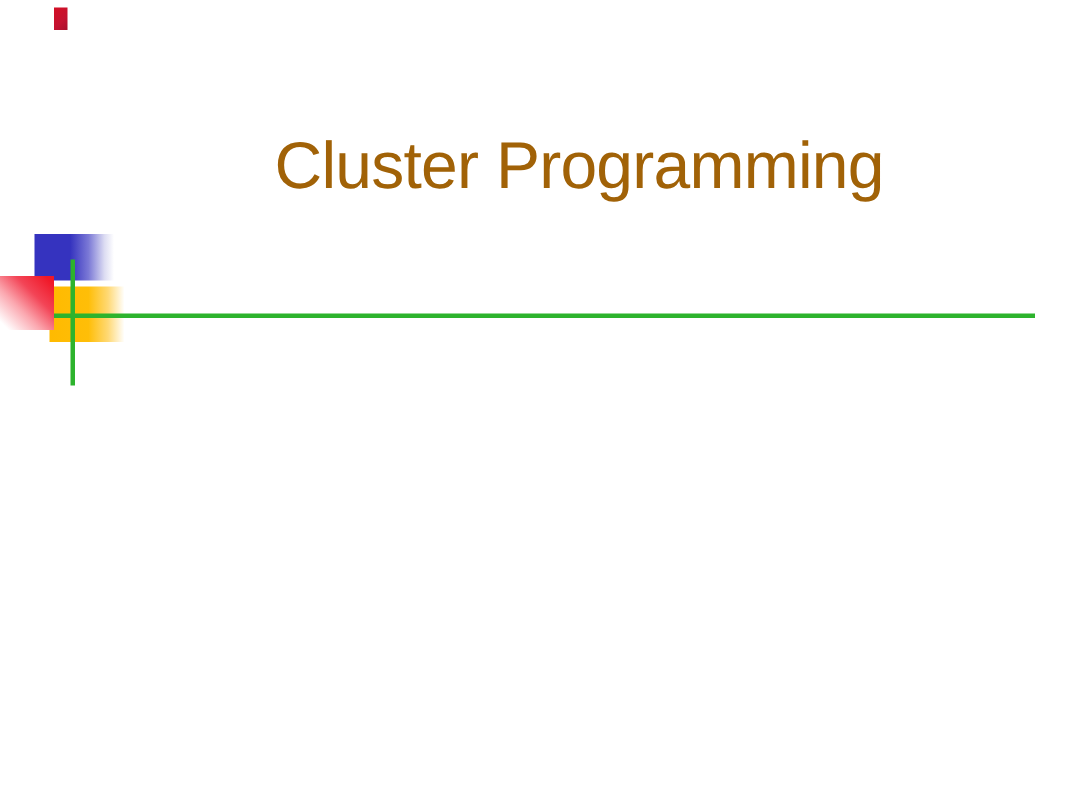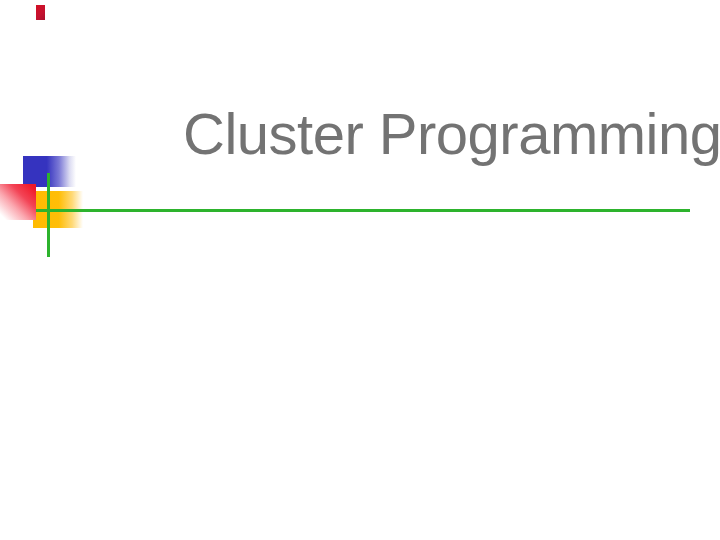--- a/index.html
+++ b/index.html
@@ -62,26 +62,26 @@
   }
   .line-v {
     left: 47px; top: 173px;
     width: 3px; height: 84px;
     background: #2db32d;
     z-index: 4;
   }
 
   
   .slide-title {
-    left: 183px; top: 101px;
+    left: 183px; top: 86px;
     width: 520px;
-    font-size: 58px;
+    font-size: 44px;
     line-height: 1.15;
     letter-spacing: -0.5px;
-    color: #737373;
+    color: #a16207;
     white-space: nowrap;
     z-index: 6;
   }
 </style>
 </head>
 <body>
 
 <div class="slide">
 
   <div class="abs bullet-marker"></div>

